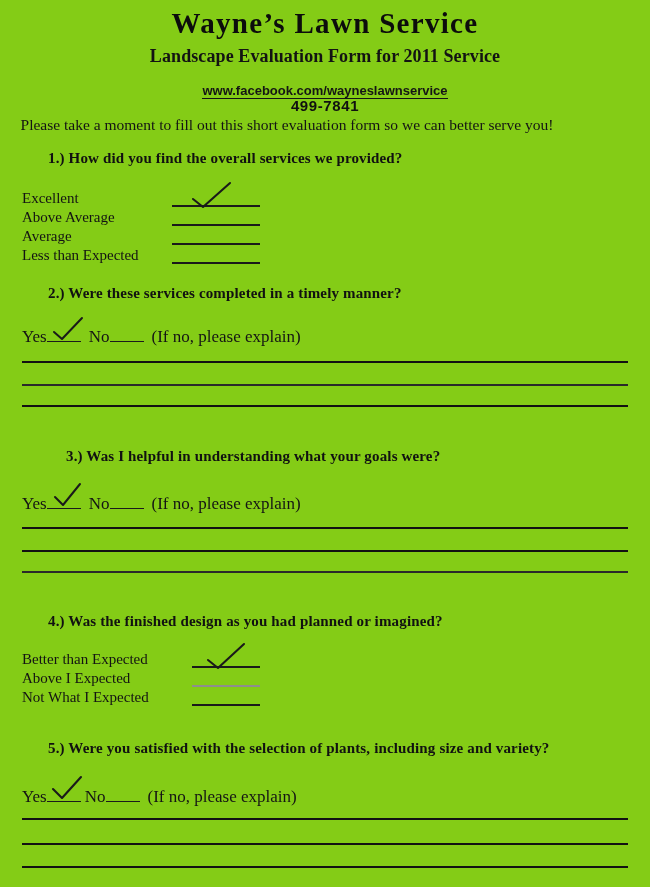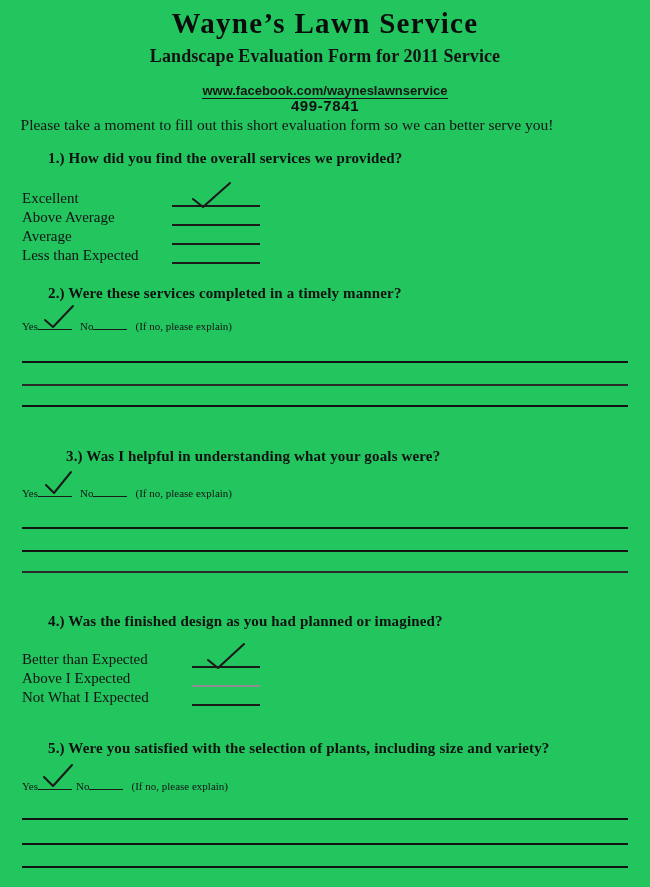--- a/index.html
+++ b/index.html
@@ -14,21 +14,21 @@
     position: relative;
     font-family: "Liberation Serif", "DejaVu Serif", serif;
     color: #111111;
     overflow: hidden;
   }
 
   .page {
     position: relative;
     width: 650px;
     height: 887px;
-    background: #22c55e;
+    background: #84cc16;
   }
   .biz-title {
     position: absolute;
     top: 6px;
     left: 0;
     width: 650px;
     text-align: center;
     font-size: 29px;
     font-weight: bold;
     letter-spacing: 1.3px;
@@ -119,25 +119,26 @@
   }
   .opt-blank.light {
     background: #8e8e8e;
     height: 1.6px;
   }
 
   
   .yn-row {
     position: absolute;
     left: 22px;
-    font-size: 11px;
+    font-size: 17px;
     color: #141414;
     white-space: nowrap;
     height: 22px;
     line-height: 22px;
+    margin-top: 11px;
   }
   .yn-row .yn-txt { display: inline-block; vertical-align: baseline; }
   .yn-blank {
     display: inline-block;
     border-bottom: 1.8px solid #1b1b1b;
     height: 14px;
     vertical-align: baseline;
     position: relative;
   }
   .yn-blank.yes { width: 34px; }

